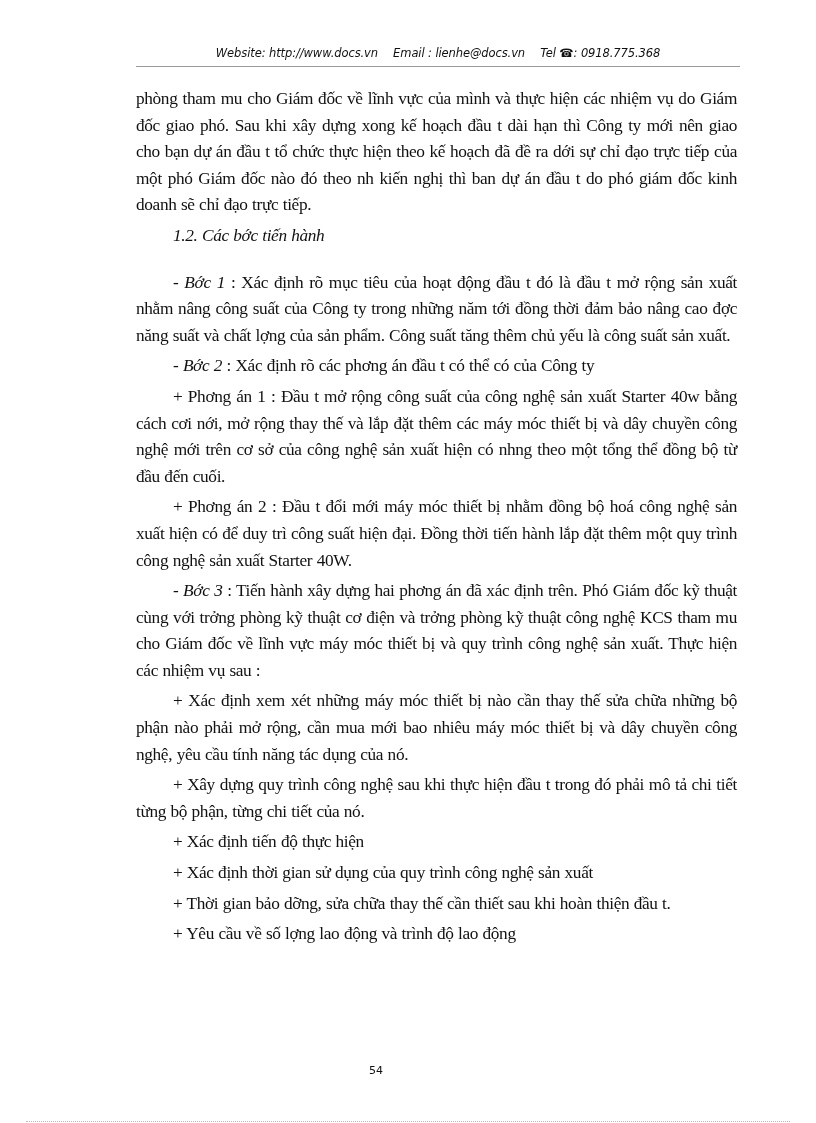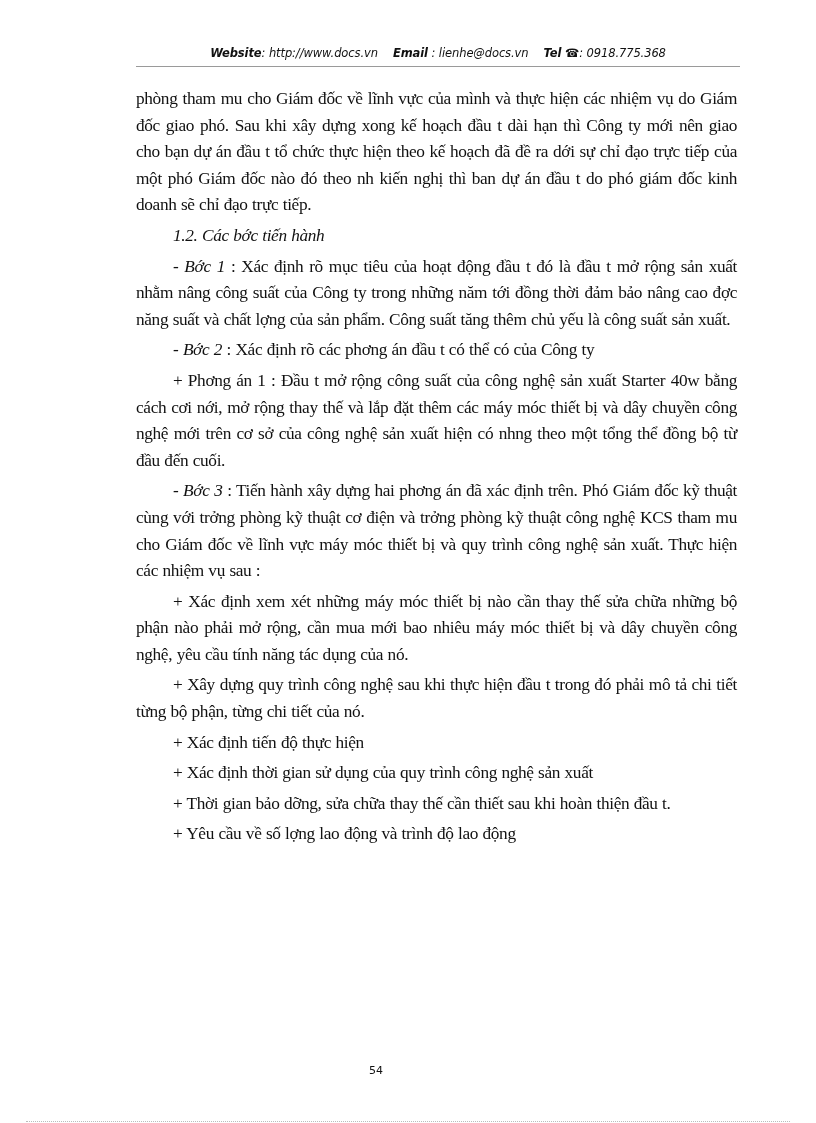--- a/index.html
+++ b/index.html
@@ -22,21 +22,21 @@
     width: 604px;
     text-align: center;
     font-family: "DejaVu Sans", "Liberation Sans", sans-serif;
     font-style: italic;
     font-size: 11.5px;
     letter-spacing: -0.1px;
     color: #111;
     white-space: nowrap;
   }
   .header .b {
-    font-weight: bold;
+    font-weight: normal;
   }
   .header .gap { display: inline-block; width: 8px; }
   .header-rule {
     position: absolute;
     left: 136px;
     top: 66px;
     width: 604px;
     height: 0;
     border-top: 1px solid #9a9a9a;
   }
@@ -53,21 +53,21 @@
   .content p {
     margin: 0 0 4px 0;
     text-align: justify;
     text-indent: 37px;
   }
   .content p.noindent { text-indent: 0; }
   .content p.last-left { text-align-last: left; }
   .content .subhead {
     font-style: italic;
     text-indent: 37px;
-    margin: 0 0 4px 0;
+    margin: 0 0 20px 0;
   }
   .content .it { font-style: italic; }
   .page-number {
     position: absolute;
     left: 0;
     width: 752px;
     top: 1064px;
     text-align: center;
     font-family: "DejaVu Sans", "Liberation Sans", sans-serif;
     font-size: 11px;
@@ -100,20 +100,21 @@
 
   <div class="subhead">1.2. Các bớc   tiến hành</div>
 
   <p><span class="it">- Bớc   1</span><span> : Xác định rõ mục tiêu của hoạt động đầu t   đó là đầu t   mở rộng sản xuất nhằm nâng công suất của Công ty trong những năm tới đồng thời đảm bảo nâng cao đợc   năng suất và chất lợng   của sản phẩm. Công suất tăng thêm chủ yếu là công suất sản xuất.</span></p>
 
   <p class="last-left"><span class="it">- Bớc   2</span><span> : Xác định rõ các phơng   án đầu t   có thể có của Công ty</span></p>
 
 
   <p>+ Phơng   án 1 : Đầu t   mở rộng công suất của công nghệ sản xuất Starter 40w bằng cách cơi nới, mở rộng thay thế và lắp đặt thêm các máy móc thiết bị và dây chuyền công nghệ mới trên cơ sở của công nghệ sản xuất hiện có nhng   theo một tổng thể đồng bộ từ đầu đến cuối.</p>
 
+  <p>+ Phơng   án 2 : Đầu t   đổi mới máy móc thiết bị nhằm đồng bộ hoá công nghệ sản xuất hiện có để duy trì công suất hiện đại. Đồng thời tiến hành lắp đặt thêm một quy trình công nghệ sản xuất  Starter 40W.</p>
 
   <p><span class="it">- Bớc   3</span><span> : Tiến hành xây dựng hai phơng   án đã xác định trên. Phó Giám đốc kỹ thuật cùng với trởng   phòng kỹ thuật cơ điện và trởng   phòng kỹ thuật công nghệ KCS tham mu   cho Giám đốc về lĩnh vực máy móc thiết bị và quy trình công nghệ sản xuất. Thực hiện các nhiệm vụ  sau :</span></p>
 
   <p>+ Xác định xem xét những máy móc thiết bị nào cần thay thế sửa chữa những bộ phận nào phải mở rộng, cần mua mới bao nhiêu máy móc thiết bị và dây chuyền công nghệ, yêu cầu tính năng tác dụng của nó.</p>
   <p>+ Xây dựng quy trình công nghệ sau khi thực hiện đầu t   trong đó phải mô tả chi tiết từng bộ phận, từng chi tiết của nó.</p>
   <p>+ Xác định tiến độ thực hiện</p>
   <p>+ Xác định thời gian sử dụng của quy trình công nghệ sản xuất</p>
   <p>+ Thời gian bảo dỡng,   sửa chữa thay thế cần thiết sau khi hoàn thiện đầu t.</p>
   <p>+ Yêu cầu về số lợng   lao động và trình độ lao động</p>
 </div>

